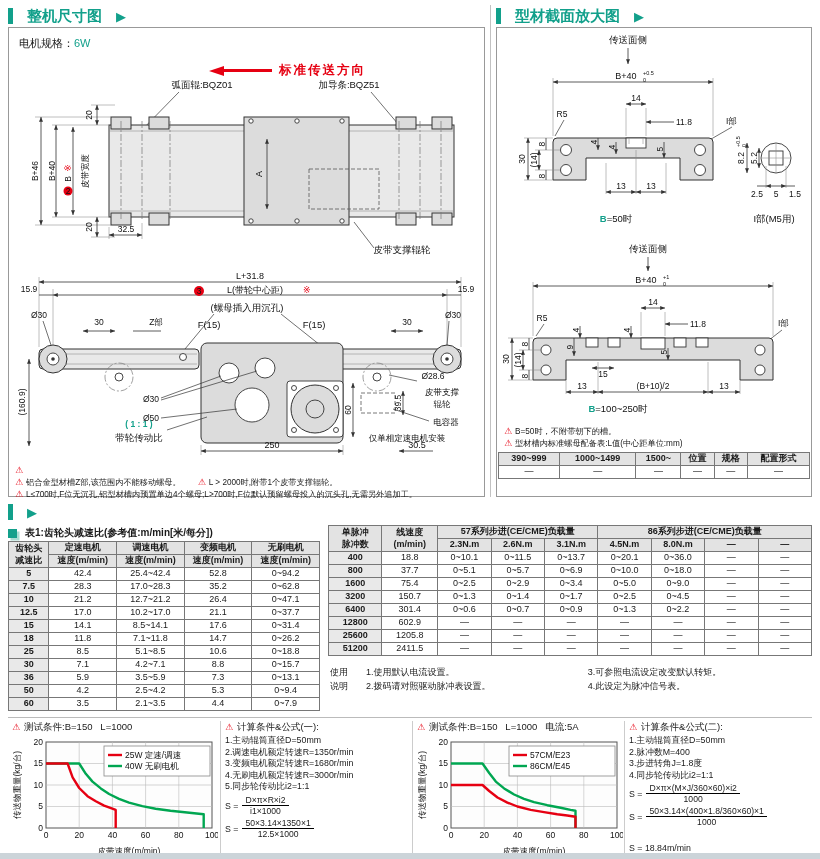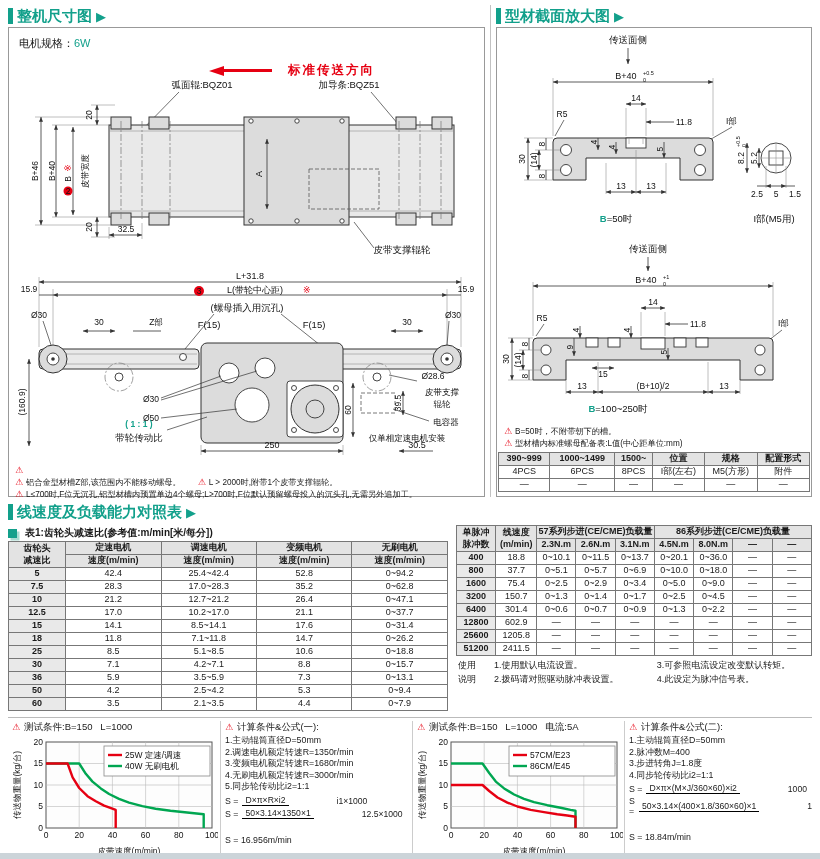--- a/index.html
+++ b/index.html
@@ -4,33 +4,33 @@
 <style>
   :root{--teal:#12a08b;--red:#e60012;--ink:#1a1a1a;}
   *{box-sizing:border-box;}
   body{margin:0;background:#fff;}
   .page{position:relative;width:820px;height:859px;background:#fff;overflow:hidden;
         font-family:"Liberation Sans","DejaVu Sans",sans-serif;color:var(--ink);}
   .toprow{display:flex;padding:5px 8px 0 8px;}
   .colL{width:487px;}
   .vsep{width:1px;background:#c2c2c2;margin:0 5px;}
   .colR{flex:1;}
-  .sec-h{display:flex;align-items:center;gap:4px;height:22px;}
+  .sec-h{display:flex;align-items:center;gap:14px;height:22px;}
   .sec-h .bar{width:5px;height:16px;background:var(--teal);}
   .sec-h .t{color:var(--teal);font-weight:bold;font-size:15px;}
   .sec-h .arr{color:var(--teal);font-size:13px;line-height:1;}
   .pbox{border:1px solid #999;background:#fff;position:relative;}
   .pbox.left{height:470px;}
   .pbox.right{height:470px;padding:2px 1px;}
   .motor{font-size:11px;padding:8px 0 0 10px;}
   .motor .val{color:var(--teal);}
   .dir{position:absolute;left:200px;top:34px;display:flex;align-items:center;}
   .dir .head{width:0;height:0;border-top:5px solid transparent;border-bottom:5px solid transparent;border-right:15px solid var(--red);}
   .dir .shaft{width:48px;height:3px;background:var(--red);}
-  .dir .txt{color:var(--red);font-weight:bold;font-size:12.5px;letter-spacing:2px;margin-left:16px;}
+  .dir .txt{color:var(--red);font-weight:bold;font-size:12.5px;letter-spacing:2px;margin-left:7px;}
   .notes{font-size:8.2px;line-height:1.45;padding:2px 6px;}
   .nrow{display:flex;gap:3px;align-items:flex-start;}
   .warn{color:var(--red);font-size:9px;line-height:1.3;}
   .ml{margin-left:14px;}
   svg text{font-size:8.5px;fill:#111;font-family:inherit;}
   svg .lb{font-size:9.5px;}
   svg .dm2{font-size:9px;}
   svg .tl{font-size:5.5px;}
   svg .am{text-anchor:middle;} svg .ae{text-anchor:end;}
   svg .rd{fill:var(--red);} svg .tealb{fill:var(--teal);font-weight:bold;}
@@ -38,36 +38,36 @@
   svg .ld{stroke:#333;stroke-width:0.7;fill:none;}
   svg .cl{stroke:#777;stroke-width:0.7;stroke-dasharray:7 2 2 2;fill:none;}
   svg .dsh{stroke:#555;stroke-width:0.8;stroke-dasharray:4 2;fill:none;}
   svg .f1{fill:#e9e9e9;stroke:#333;stroke-width:1;}
   svg .f2{fill:#dcdcdc;stroke:#333;stroke-width:1;}
   svg .fw{fill:#fff;stroke:#333;stroke-width:0.9;}
   svg .nf{fill:none;stroke:#333;stroke-width:0.9;}
   
   .bsec{padding:4px 8px 0 8px;}
   .trow{display:flex;gap:8px;margin-top:2px;}
-  .tblk1{width:440px;} .tblk2{flex:1;}
+  .tblk1{width:312px;} .tblk2{flex:1;}
   .cap{display:flex;align-items:center;font-size:10px;height:16px;font-weight:bold;}
   .sq{width:9px;height:9px;background:var(--teal);box-shadow:2.5px 2.5px 0 0 #a8dcd2;margin-right:8px;}
   table.dtab{border-collapse:collapse;width:100%;}
   .dtab th,.dtab td{border:1px solid #777;font-size:9px;padding:0 1px;text-align:center;line-height:1.25;height:13px;}
   .dtab thead th{background:#e3e3e3;font-weight:bold;}
   .dtab td.c0{background:#e9e9e9;font-weight:bold;}
-  .usage{display:grid;grid-template-columns:36px 46% 1fr;font-size:9px;line-height:1.55;margin-top:3px;padding-left:2px;}
+  .usage{display:grid;grid-template-columns:36px 46% 1fr;font-size:9px;line-height:1.55;margin-top:10px;padding-left:2px;}
   .panels{display:flex;border-top:1px solid #bbb;margin-top:6px;padding-top:3px;height:146px;}
   .panel{padding:0 4px;overflow:hidden;}
   .panel+.panel{border-left:1px solid #ccc;}
   .p1{width:212px;} .p2{width:192px;} .p3{width:212px;} .p4{flex:1;}
   .ptitle{font-size:9.5px;display:flex;gap:4px;align-items:center;height:13px;white-space:pre;}
   .flines{font-size:8.8px;line-height:1.32;margin-top:1px;}
   .frow{display:flex;align-items:center;gap:4px;font-size:8.8px;margin-top:2px;}
-  .frac{display:inline-flex;flex-direction:row;align-items:center;font-size:8.6px;gap:48px;}
+  .frac{display:inline-flex;flex-direction:column;align-items:center;font-size:8.6px;}
   .frac .num{border-bottom:1px solid #000;padding:0 3px;}
   .f3{font-size:8.8px;margin-top:16px;}
   .foot-strip{position:absolute;left:0;bottom:0;width:820px;height:6px;background:#ccd4d9;}
   .ntwrap{padding:0 0;}
 </style>
 </head>
 <body>
 
 <div class="page">
 
@@ -521,46 +521,37 @@
               <th>390~999</th>
               <th>1000~1499</th>
               <th>1500~</th>
               <th>位置</th>
               <th>规格</th>
               <th>配置形式</th>
             </tr>
               </thead>
             <tbody id="ntb">
                 <tr>
-                  <td>4PCS</td>
-                  <td>6PCS</td>
-                  <td>8PCS</td>
-                  <td>I部(左右)</td>
-                  <td>M5(方形)</td>
-                  <td>附件</td>
-                </tr>
-                <tr>
                   <td>—</td>
                   <td>—</td>
                   <td>—</td>
                   <td>—</td>
                   <td>—</td>
                   <td>—</td>
                 </tr>
               </tbody>
           </table>
         </div>
       </div>
     </div>
   </div>
 
   <div class="bsec">
     <div class="sec-h">
       <span class="bar"></span>
-      <span class="t">线速度及负载能力对照表</span>
       <span class="arr">▶</span>
     </div>
 
     <div class="trow">
       <div class="tblk1">
         <div class="cap">
             <span class="sq"></span>
             <span>表1:齿轮头减速比(参考值:m/min[米/每分])</span>
           </div>
         <table class="dtab">

